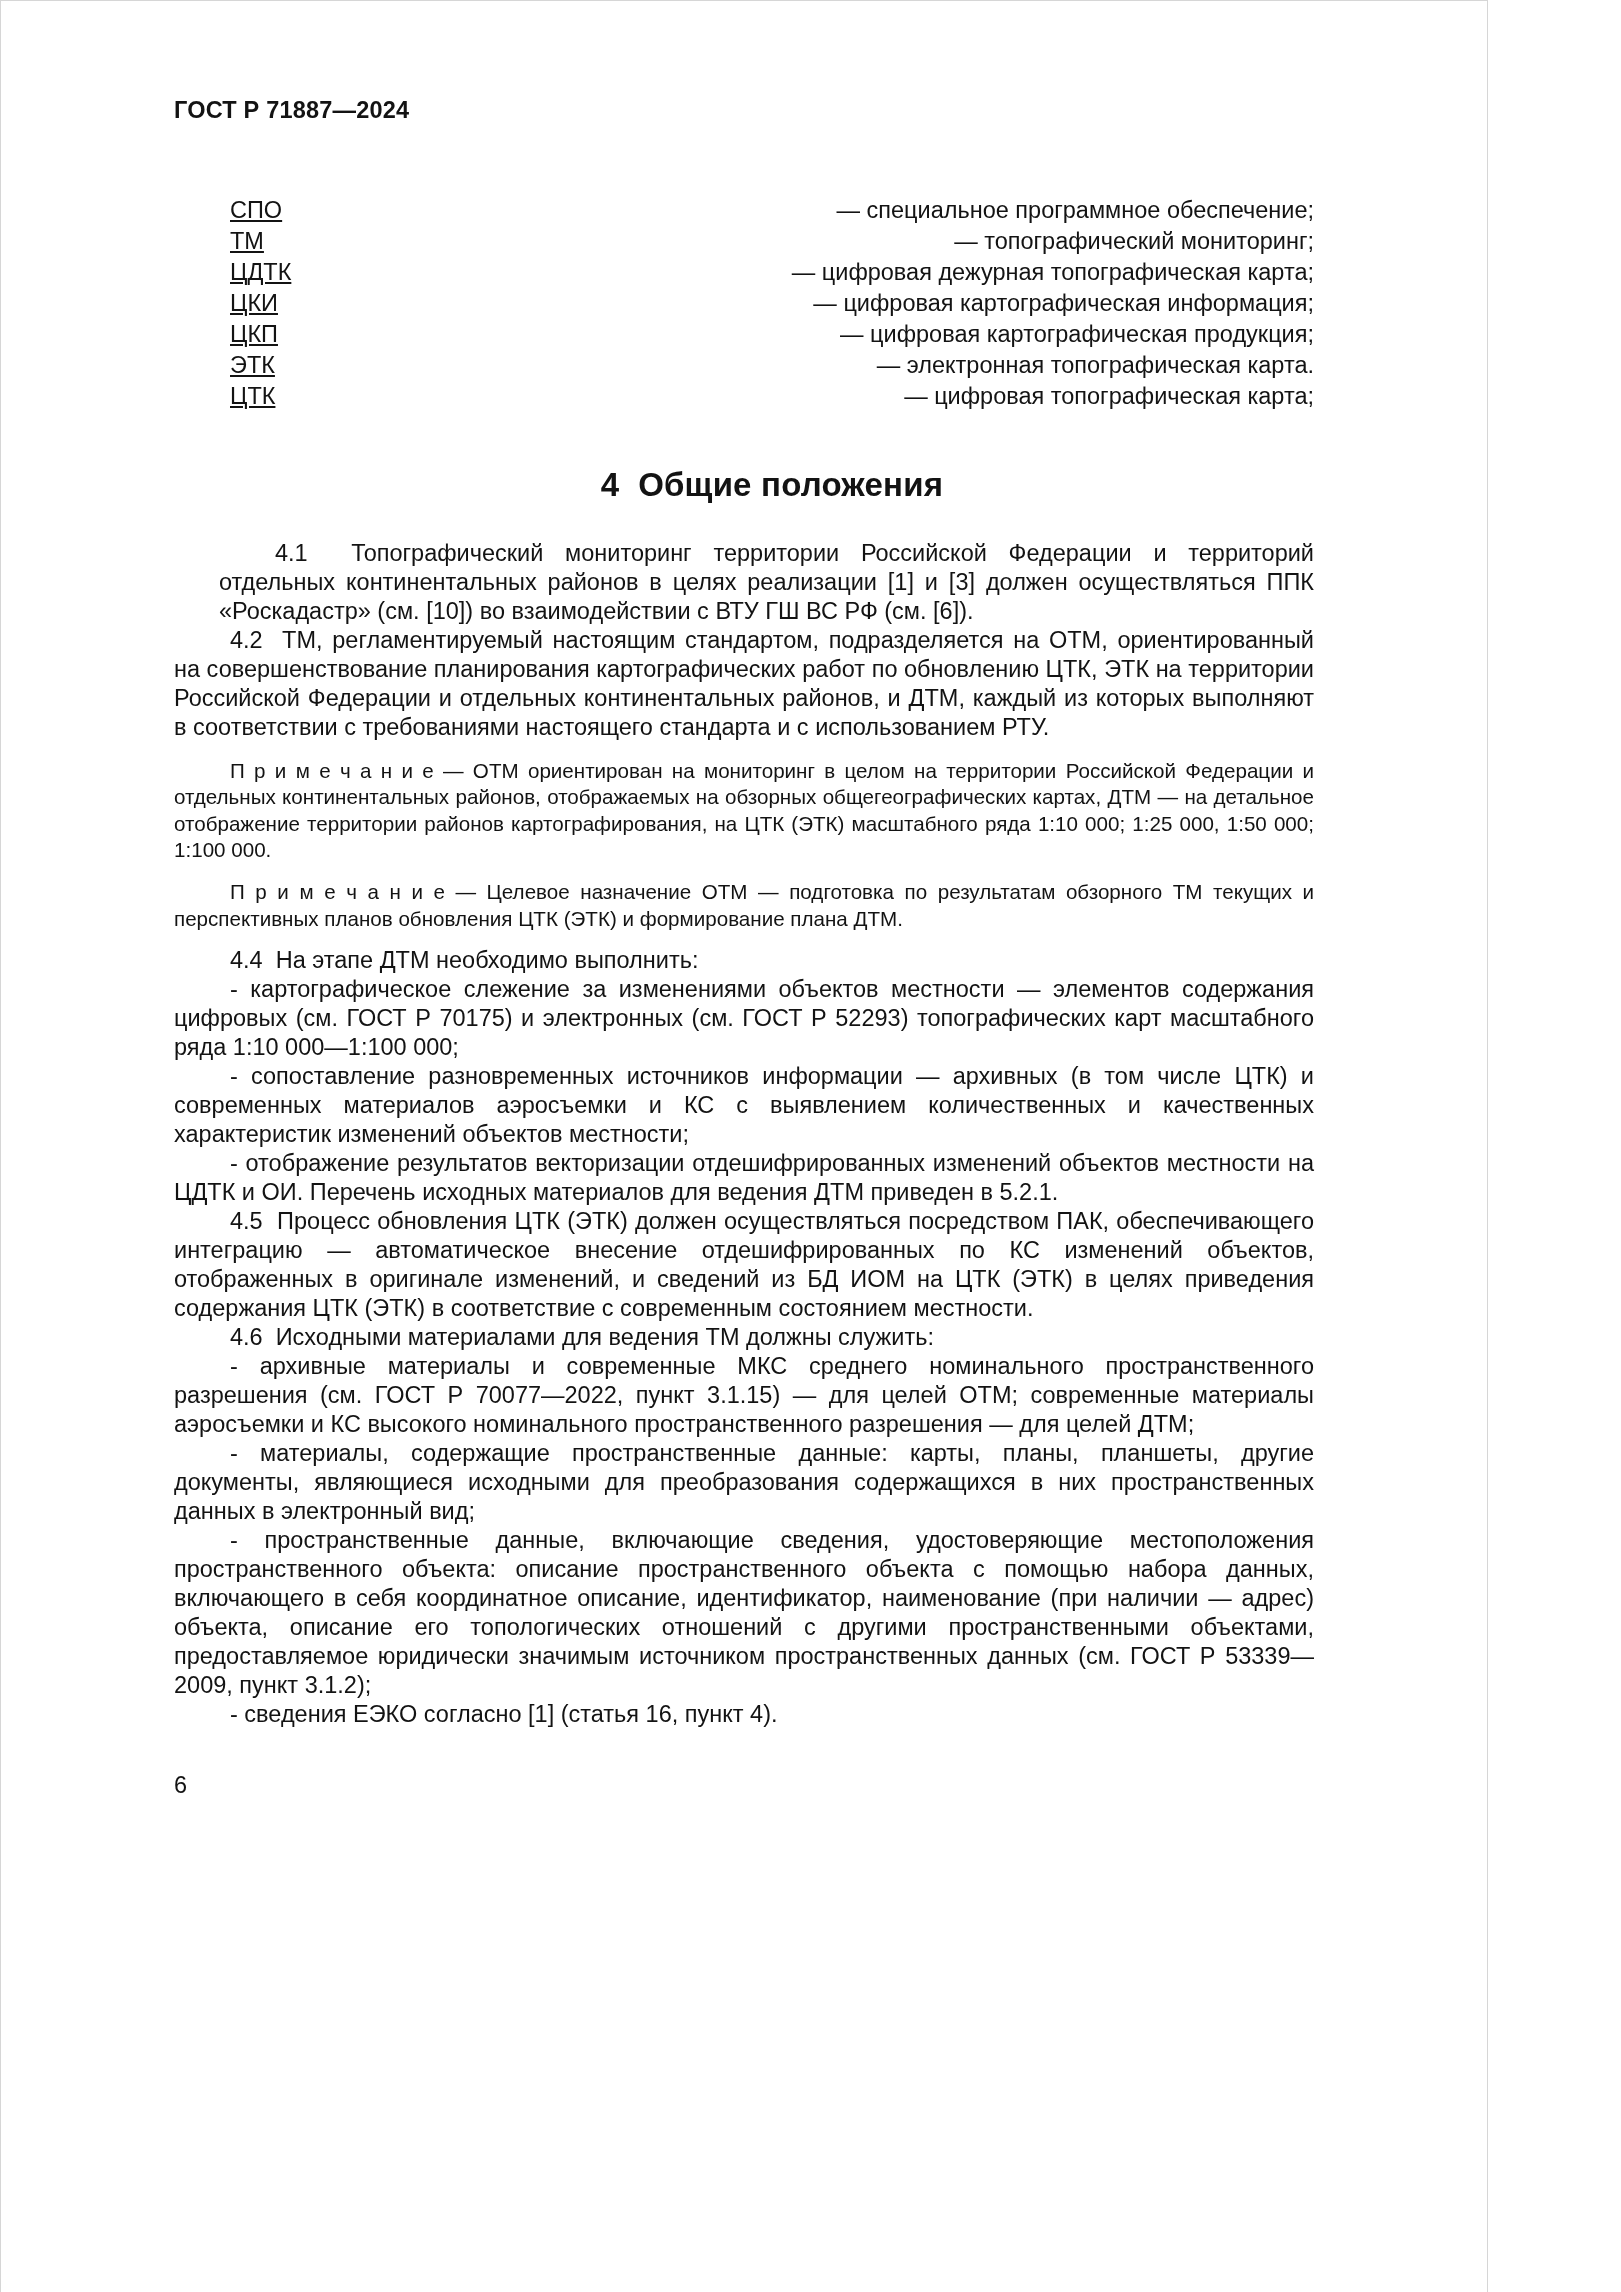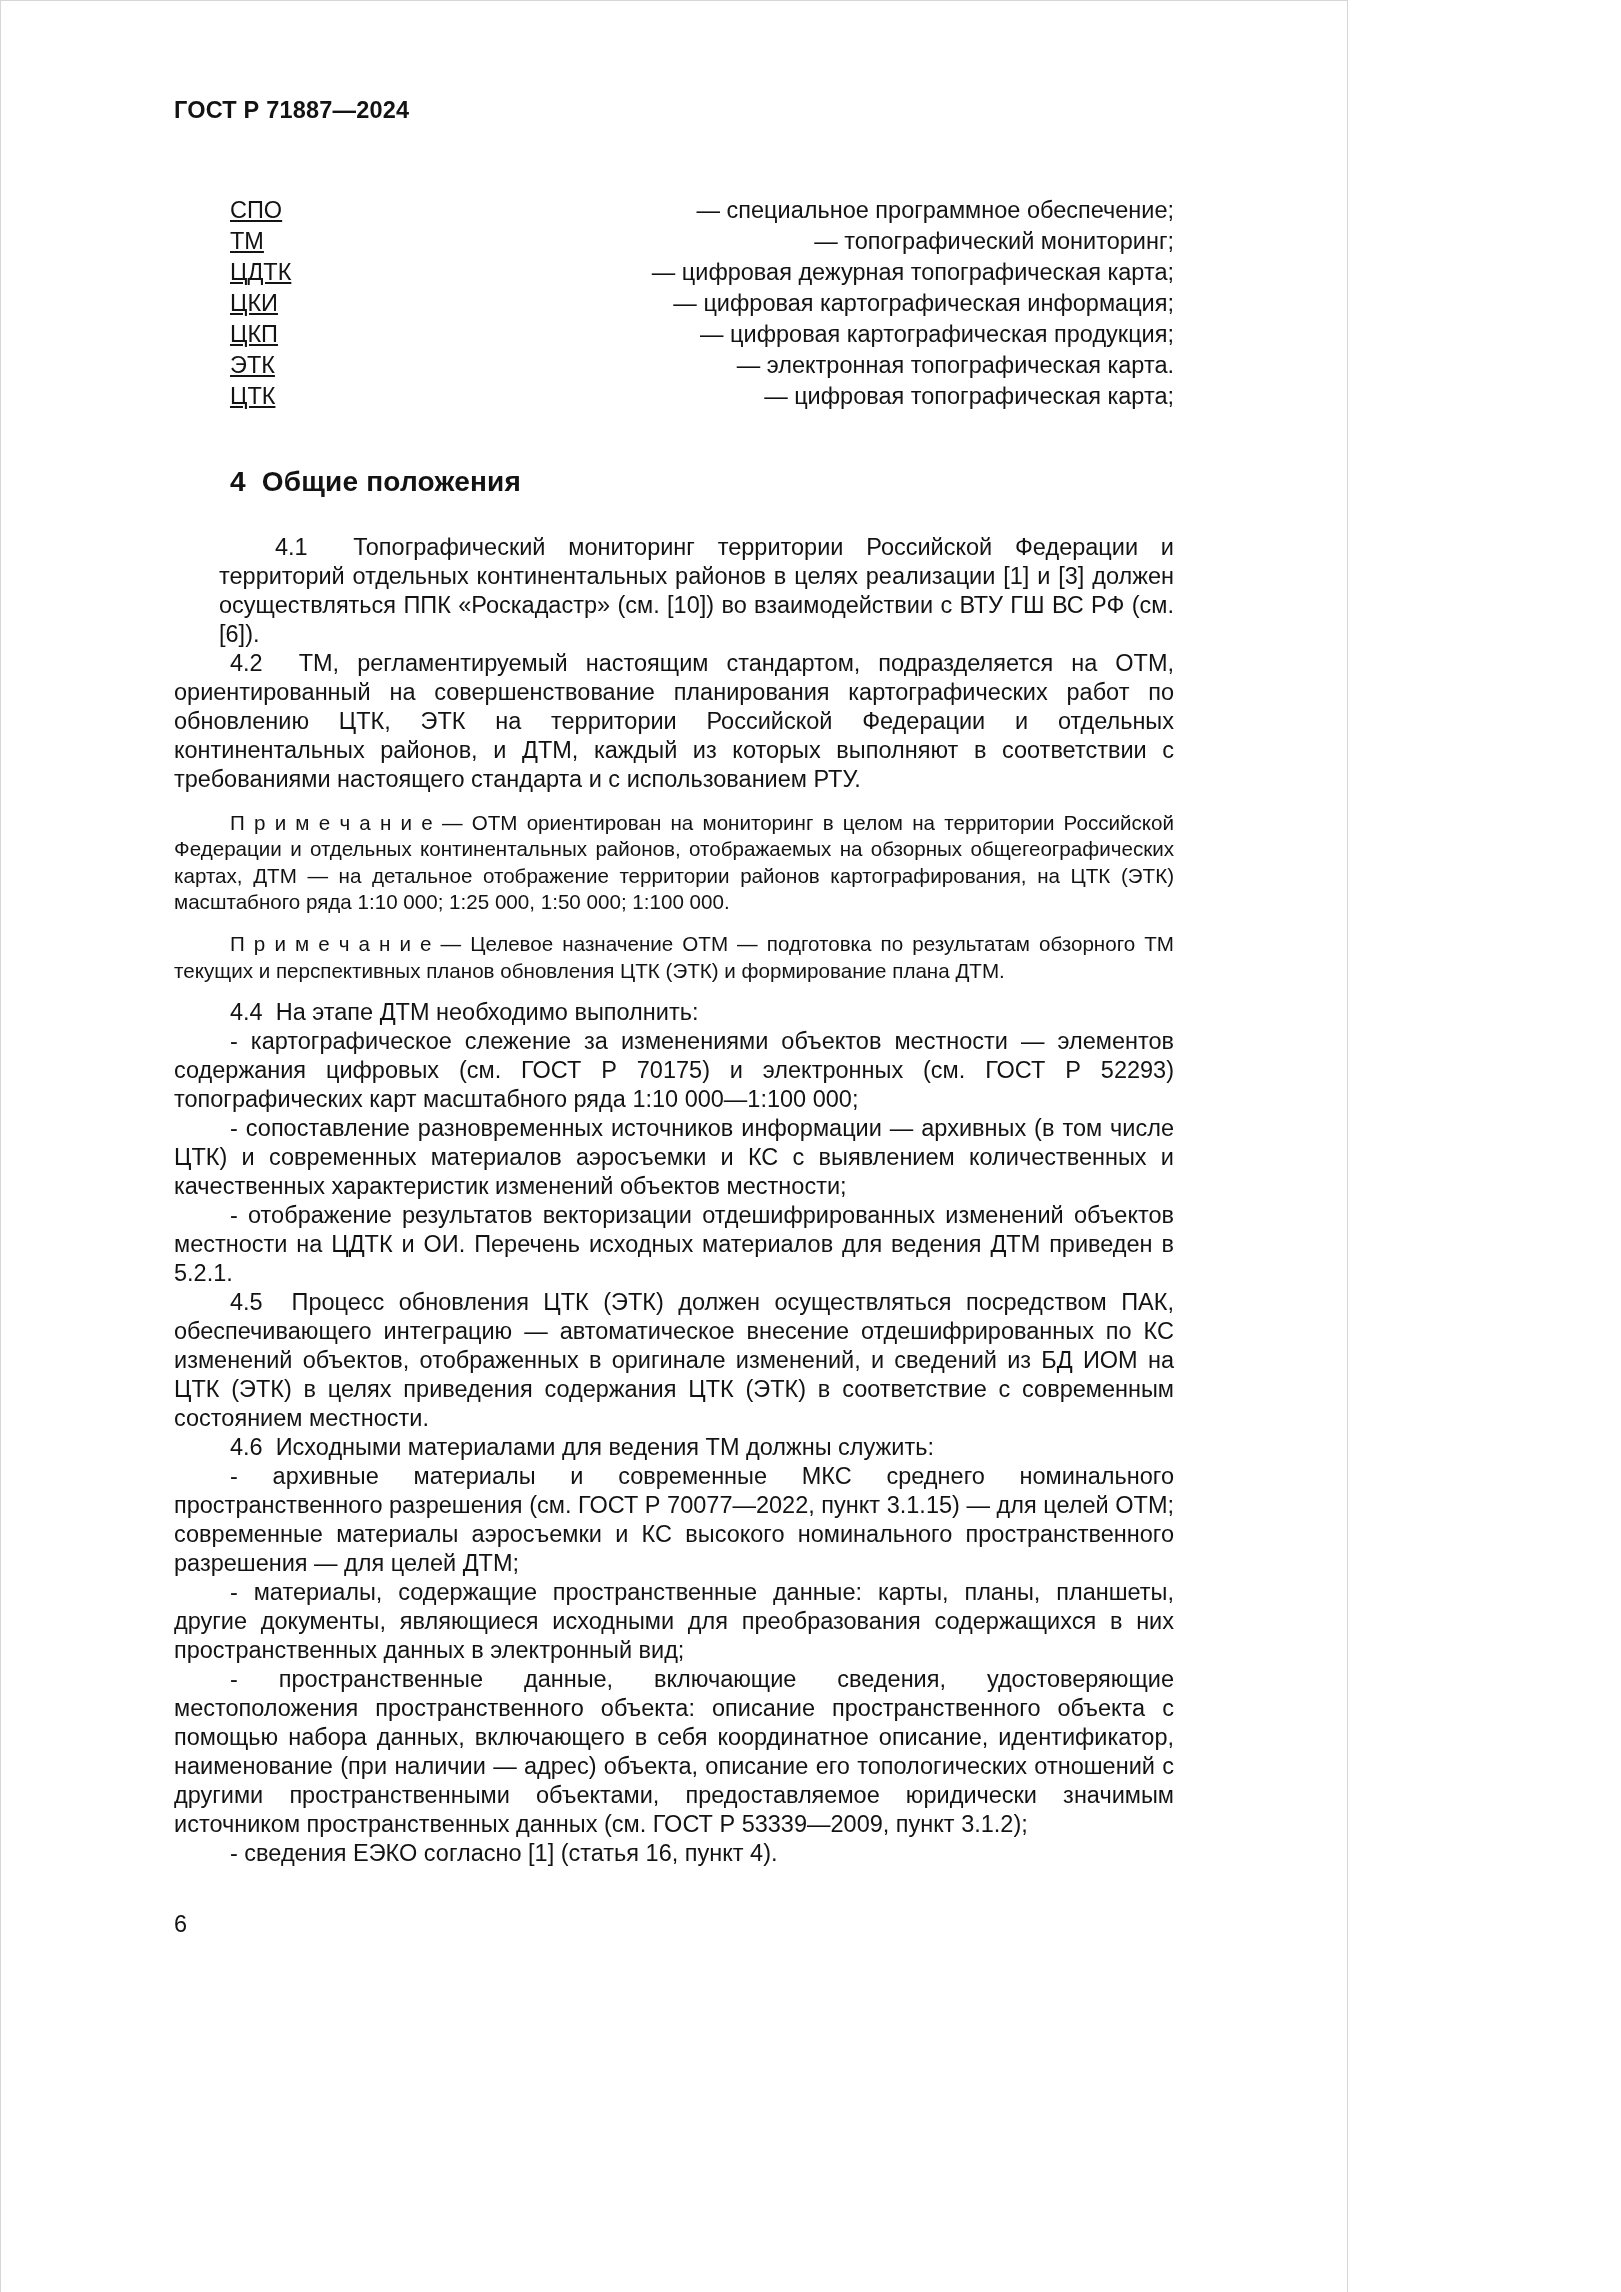--- a/index.html
+++ b/index.html
@@ -1,18 +1,18 @@
 <!DOCTYPE html>
 <html lang="ru"><head>
 <meta charset="utf-8">
 <style>
   * { box-sizing: border-box; }
   html, body { margin: 0; padding: 0; background: #ffffff; }
   .page {
-    width: 1348px;
+    width: 1488px;
     height: 2293px;
     background: #ffffff;
     position: relative;
     overflow: hidden;
     border: 1px solid #d6d6d6;
     font-family: "Liberation Sans", "DejaVu Sans", sans-serif;
     color: #131313;
     padding: 96px 173px 0 173px;
   }
   .doc-header {
@@ -22,24 +22,25 @@
   }
   .abbr-list {
     margin-top: 71px;
     font-size: 23.5px;
     line-height: 31px;
   }
   .abbr-row { display: flex; padding-left: 56px; }
   .abbr-term { flex: 0 0 172px; width: 172px; text-decoration: underline; }
   .abbr-def  { flex: 1; text-align: right; }
   .section-title {
-    font-size: 28px;
+    font-size: 33px;
     font-weight: bold;
     margin: 54px 0 0 56px;
     letter-spacing: 0.2px;
+    text-align: center;
   }
   .body-p {
     font-size: 23.5px;
     line-height: 29px;
     text-align: justify;
     text-indent: 56px;
     margin: 0;
   }
   .body-p.first { margin-top: 35px; margin-left: 45px; }
   .note {

